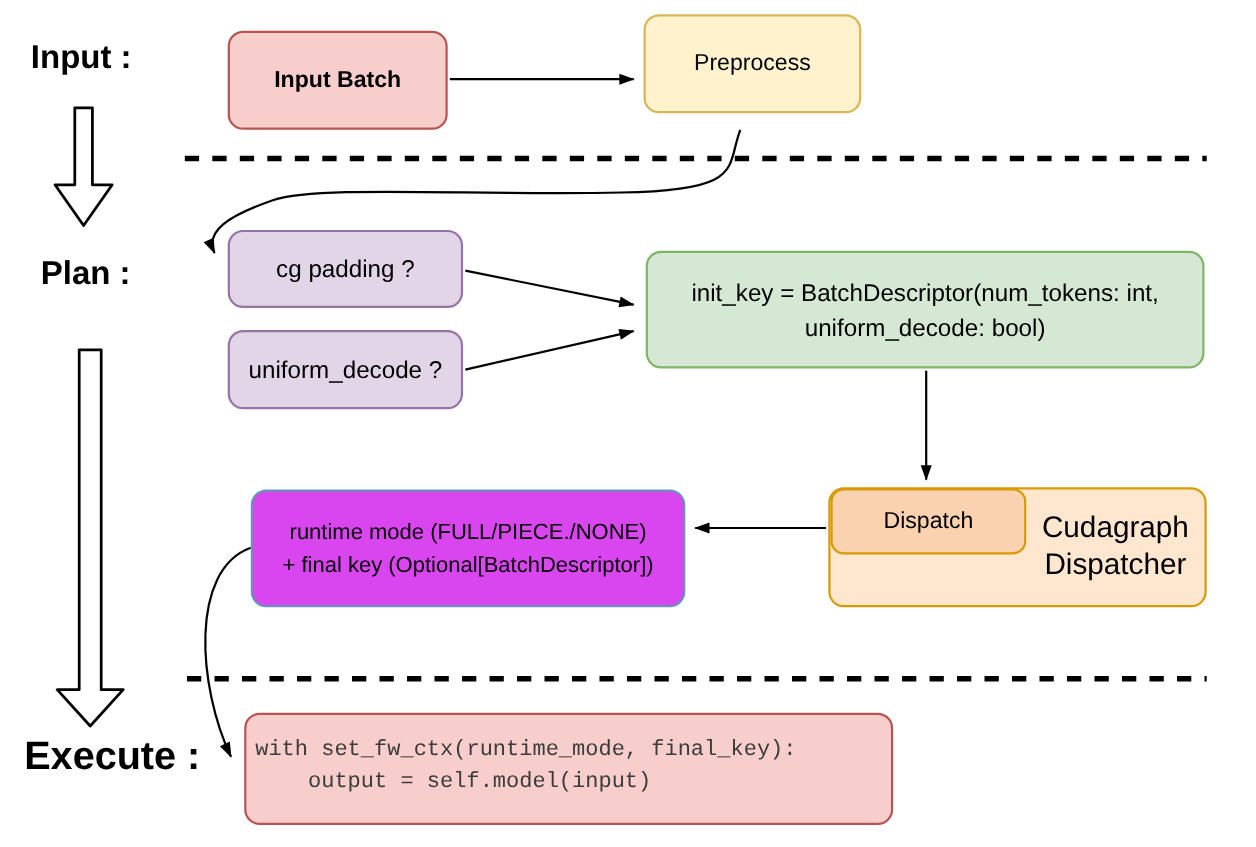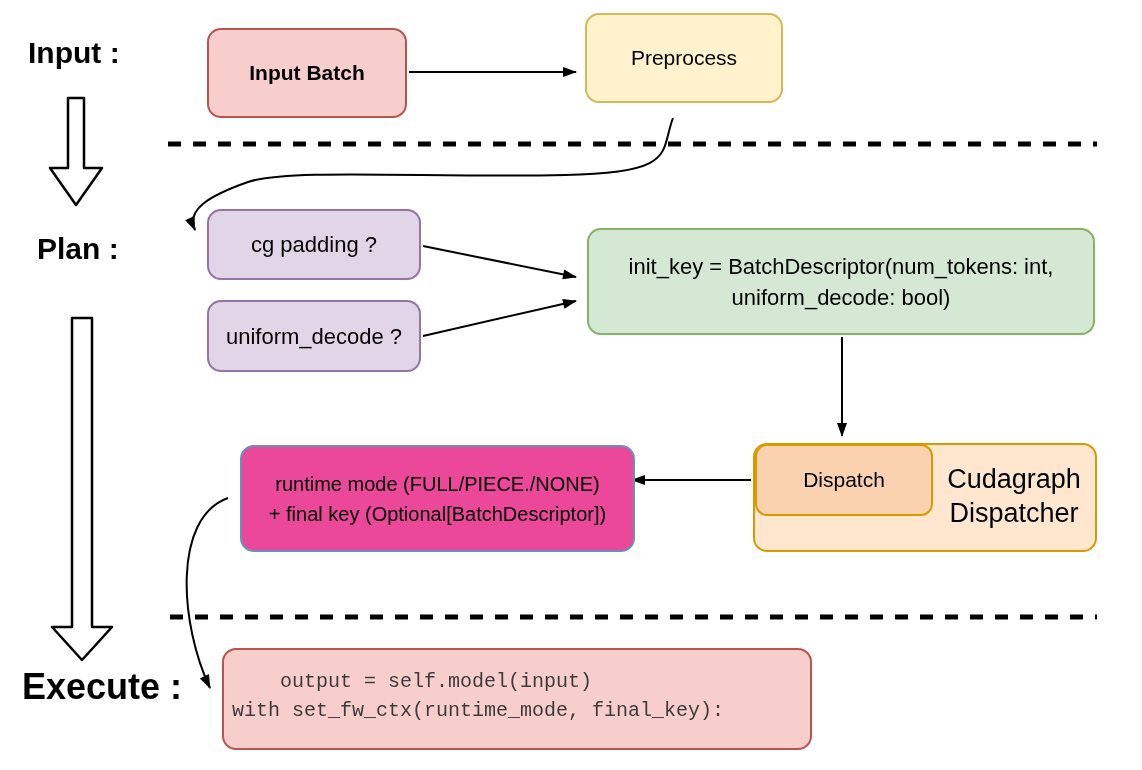--- a/index.html
+++ b/index.html
@@ -11,21 +11,21 @@
   .node{
     position:absolute;border-radius:14px;border:2px solid #000;
     display:flex;align-items:center;justify-content:center;text-align:center;
     box-sizing:border-box;
   }
   .stage-label{position:absolute;font-weight:bold;font-size:30px;white-space:nowrap;}
   .pink   {background:#F8CECC;border-color:#B85450;font-weight:bold;}
   .yellow {background:#FFF2CC;border-color:#D6B656;}
   .purple {background:#E1D5E7;border-color:#9673A6;}
   .green  {background:#D5E8D4;border-color:#82B366;}
-  .blue   {background:#ec4899;border-color:#6C8EBF;margin-left:12px;}
+  .blue   {background:#d946ef;border-color:#6C8EBF;}
   .orange-outer{background:#FFE7CF;border-color:#D79B00;}
   .orange-inner{background:#FAD2B0;border-color:#D79B00;border-radius:12px;}
   .lbl21{font-size:21px;}
   .lbl22{font-size:22px;line-height:31px;}
   .lbl20{font-size:20px;line-height:30px;}
   .lbl27{font-size:27px;line-height:34px;}
   .codebox{
     position:absolute;border-radius:14px;border:2px solid #B85450;background:#F8CECC;
     box-sizing:border-box;font-family:"Liberation Mono",monospace;font-size:20px;
     line-height:29px;color:#3c3c3c;padding:17px 6px 0 8px;
@@ -77,28 +77,28 @@
   </div>
   <div class="node purple lbl22" style="left:207px;top:300px;width:214px;height:72px;justify-content:center;">
     <span>uniform_decode ?</span>
   </div>
   <div class="node green lbl22" style="left:587px;top:228px;width:508px;height:107px;flex-direction:column;">
     <div>init_key = BatchDescriptor(num_tokens: int,</div>
     <div>uniform_decode: bool)</div>
   </div>
 
   <div class="node orange-outer" style="left:753px;top:443px;width:344px;height:109px;"></div>
-  <div class="node orange-inner lbl21" style="left:755px;top:444px;width:178px;height:72px;">
+  <div class="node orange-inner lbl21" style="left:755px;top:444px;width:178px;height:60px;">
     <span>Dispatch</span>
   </div>
   <div class="cg-label lbl27" style="left:933px;top:462px;width:162px;">Cudagraph Dispatcher</div>
 
   <div class="node blue lbl20" style="left:228px;top:445px;width:395px;height:107px;flex-direction:column;">
     <div>runtime mode (FULL/PIECE./NONE)</div>
     <div>+ final key (Optional[BatchDescriptor])</div>
   </div>
 
   <div class="codebox" style="left:222px;top:648px;width:590px;height:102px;">
+    <div>with set_fw_ctx(runtime_mode, final_key):</div>
     <div>    output = self.model(input)</div>
-    <div>with set_fw_ctx(runtime_mode, final_key):</div>
   </div>
 
 </div>
 
 </body></html>

